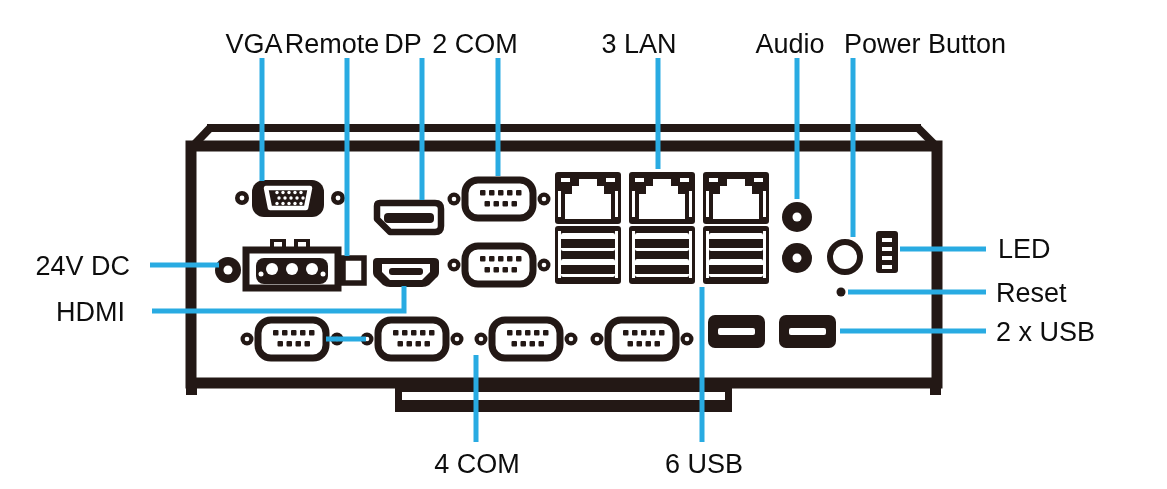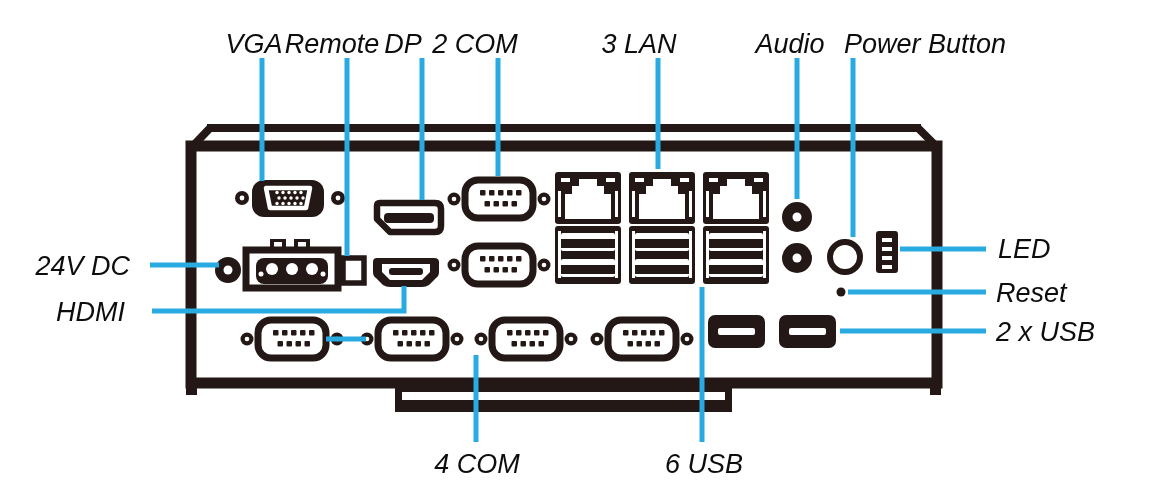--- a/index.html
+++ b/index.html
@@ -1,20 +1,20 @@
 <!DOCTYPE html>
 <html style="--ink: #231815; --leader: #29abe2; --background: #ffffff; --label_text: #0d0d0d;"><head>
 <meta charset="utf-8">
 <style>
   :root{
     --ink:#231815; --leader:#29abe2; --background:#ffffff; --label_text:#0d0d0d;
   }
   html,body{margin:0;padding:0;background:var(--background);}
   .stage{position:relative;width:1167px;height:479px;background:var(--background);overflow:hidden;
-         font-family:"Liberation Sans", sans-serif;font-style:italic;}
+         font-family:"Liberation Sans", sans-serif;}
   svg{position:absolute;left:0;top:0;}
   .ink{fill:var(--ink);}
   .ink-line{stroke:var(--ink);fill:none;}
   .panel{fill:#ffffff;stroke:var(--ink);stroke-width:11;}
   .outline7{stroke:var(--ink);stroke-width:7;fill:#ffffff;}
   .leader{stroke:var(--leader);stroke-width:5;fill:none;}
   .lbl{fill:var(--label_text);font-size:27px;font-family:"Liberation Sans", sans-serif;}
 </style>
 </head>
 <body>

